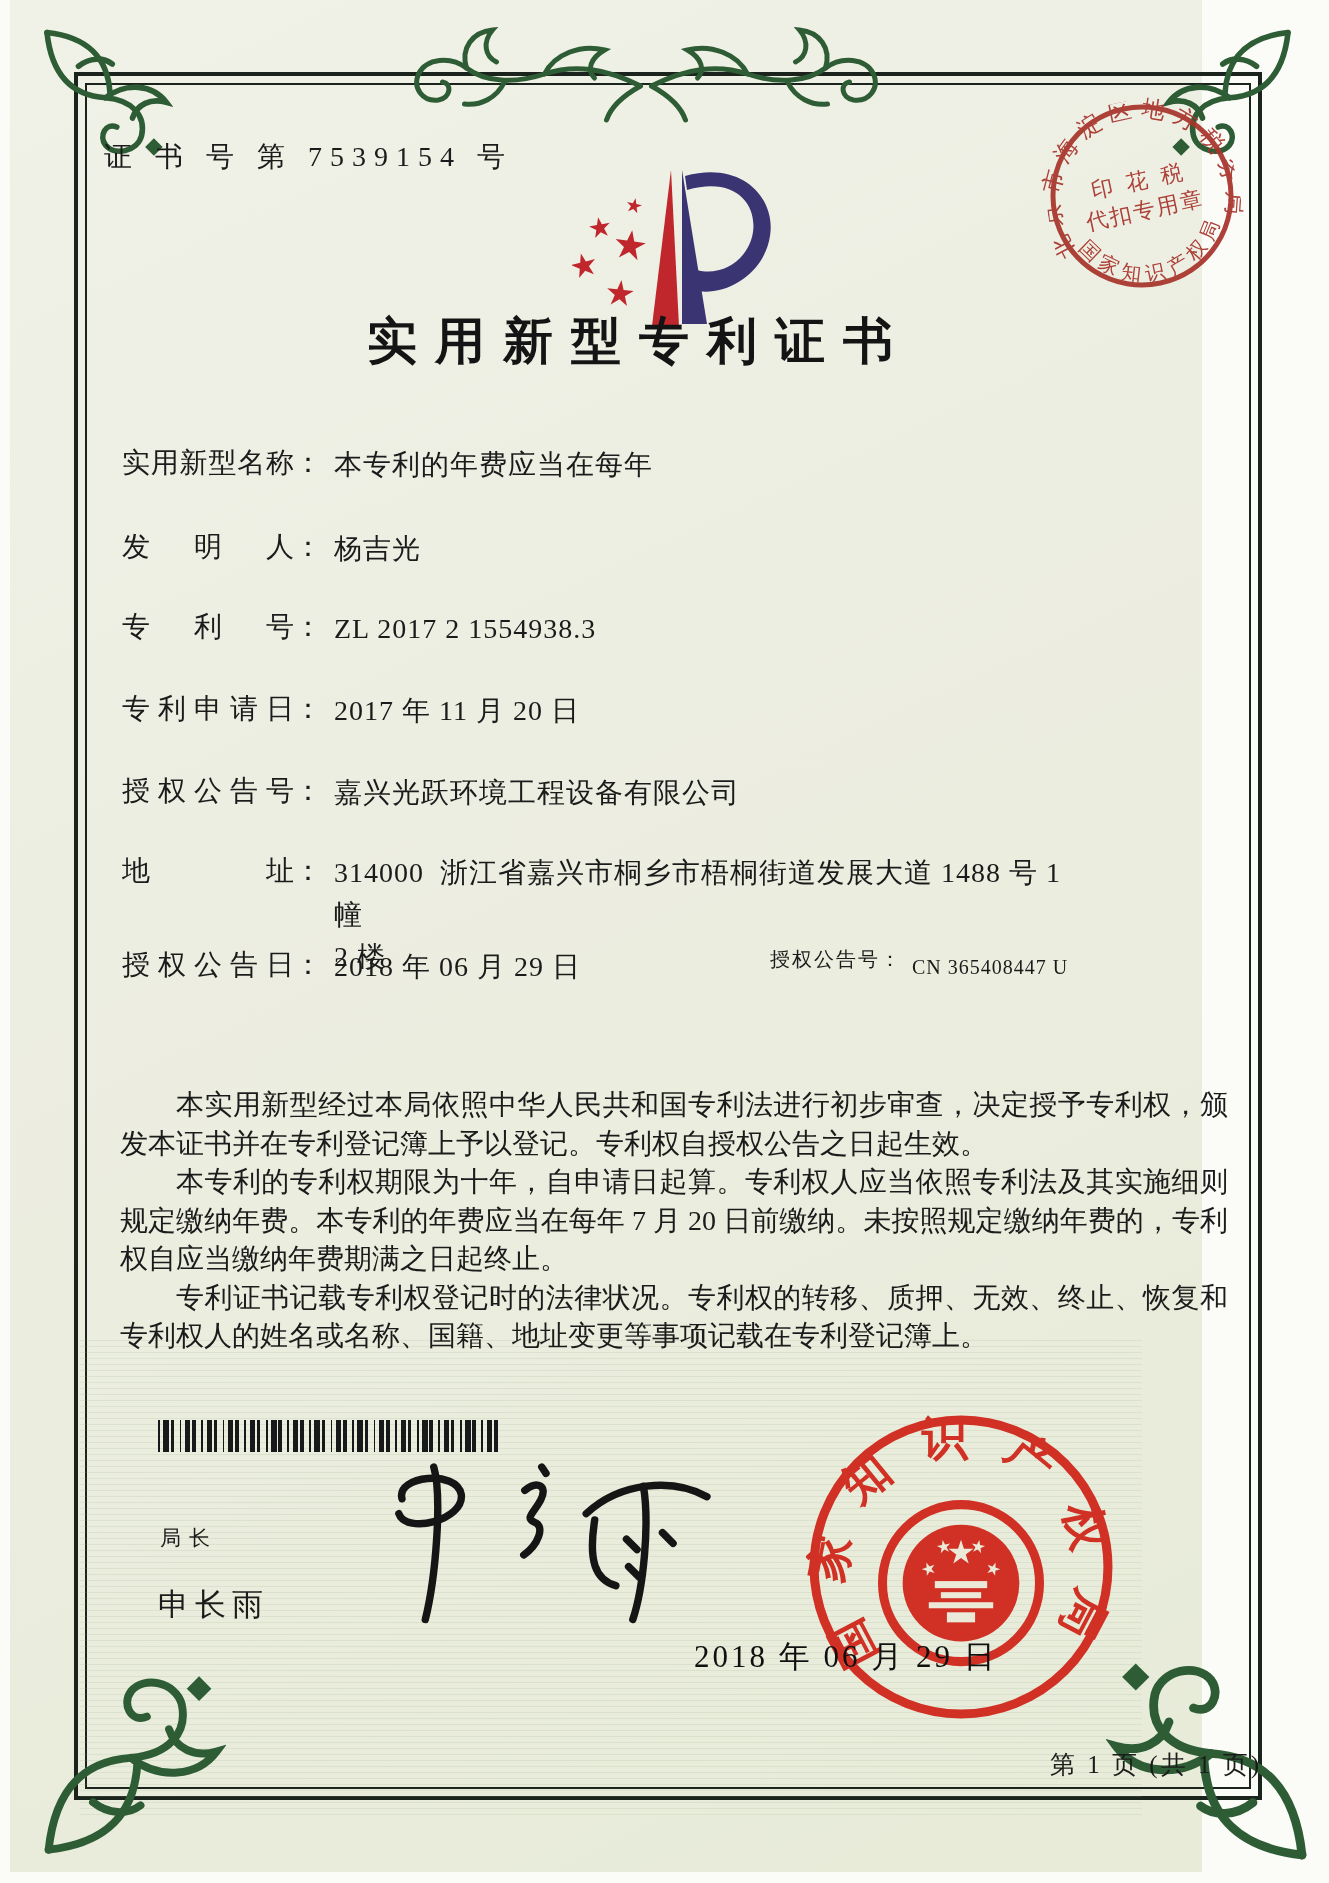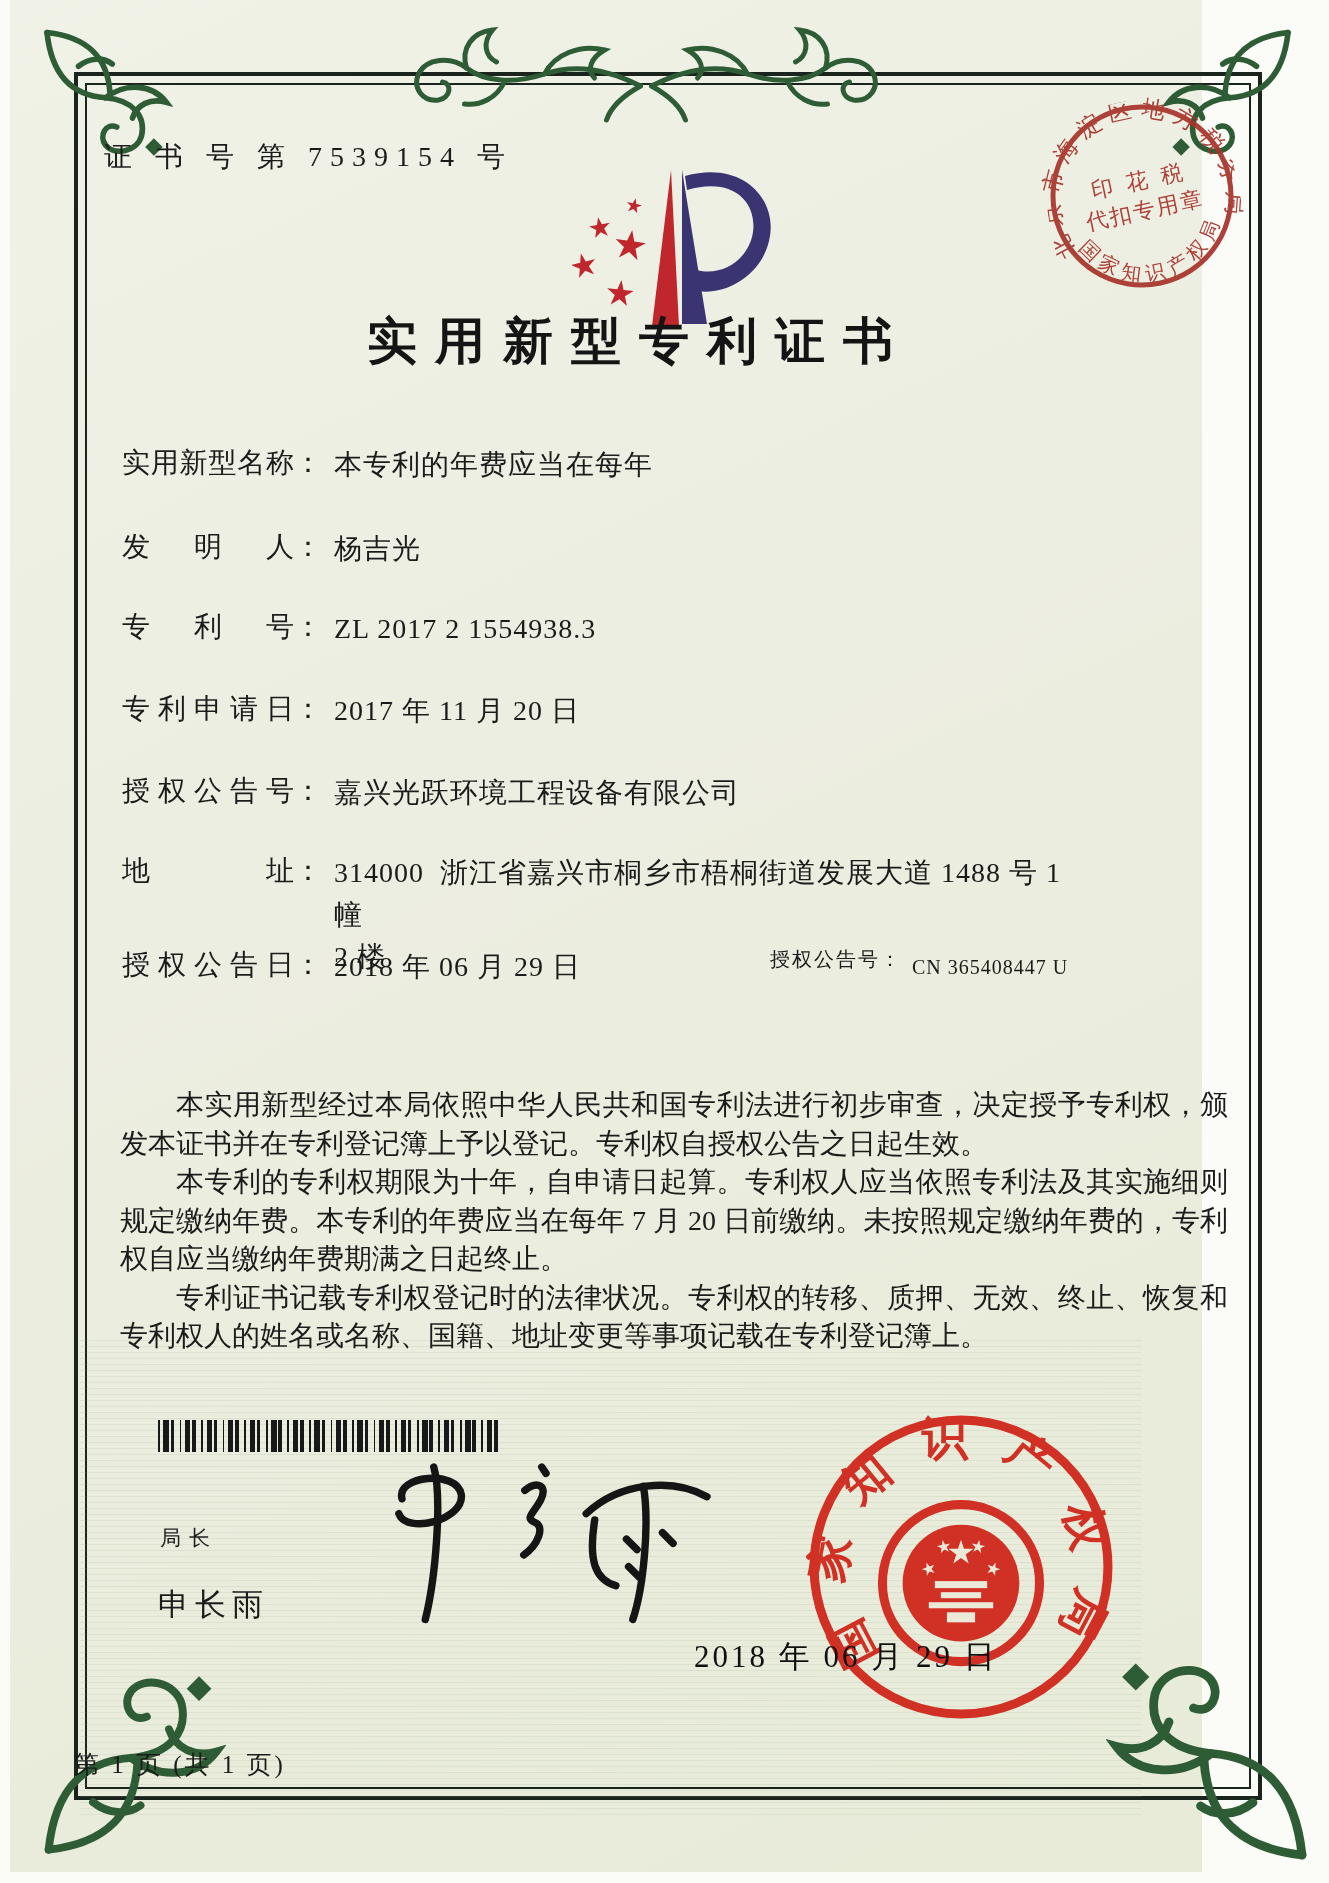--- a/index.html
+++ b/index.html
@@ -27,21 +27,21 @@
   .body-text{position:absolute;left:110px;top:1086px;width:1108px;font-size:28px;line-height:38.5px;
              text-align:justify;z-index:4}
   .body-text p{text-indent:2em}
   .barcode{position:absolute;left:148px;top:1420px;width:346px;height:32px;display:flex;z-index:4}
   .barcode i{display:block;height:100%;flex:none}
   .signer-role{position:absolute;left:150px;top:1524px;font-size:21px;letter-spacing:8px;z-index:4}
   .signer-name{position:absolute;left:148px;top:1584px;font-size:31px;letter-spacing:6px;z-index:4}
   .signature{position:absolute;left:356px;top:1446px;width:360px;height:220px;z-index:4}
   .seal{position:absolute;left:796px;top:1412px;width:310px;height:310px;opacity:.95;z-index:4}
   .seal-date{position:absolute;left:684px;top:1636px;font-size:31px;letter-spacing:3px;color:#101010;z-index:6}
-  .footer{position:absolute;left:64px;top:1748px;width:1188px;text-align:left;font-size:25px;letter-spacing:3px;z-index:4}
+  .footer{position:absolute;left:64px;top:1748px;width:1188px;text-align:right;font-size:25px;letter-spacing:3px;z-index:4}
 </style>
 </head>
 <body>
 
 <div id="cert">
 
   <svg width="0" height="0" style="position:absolute">
     <defs>
       <g id="st5">
           <polygon points="0,-1 0.225,-0.309 0.951,-0.309 0.363,0.118 0.588,0.809 0,0.382 -0.588,0.809 -0.363,0.118 -0.951,-0.309 -0.225,-0.309"></polygon>

